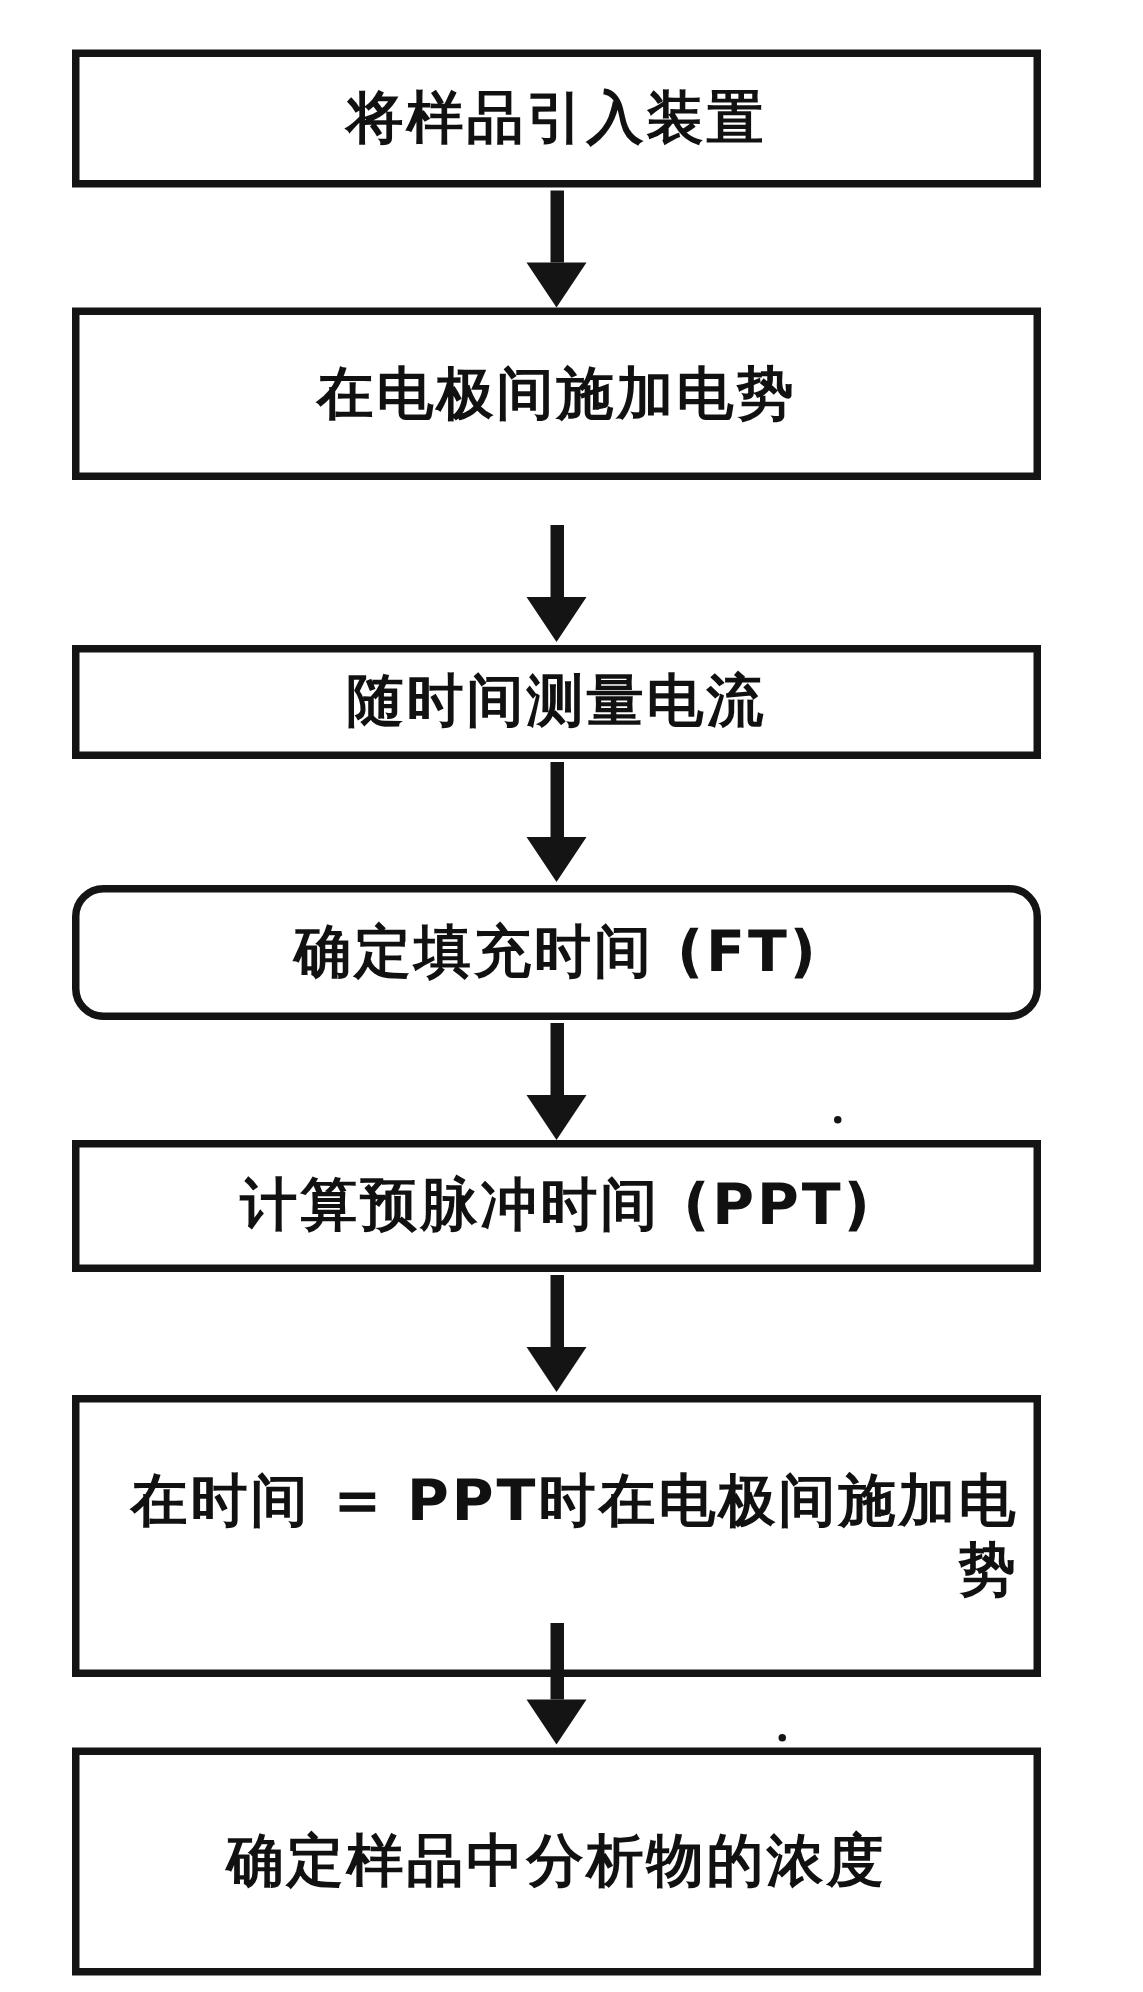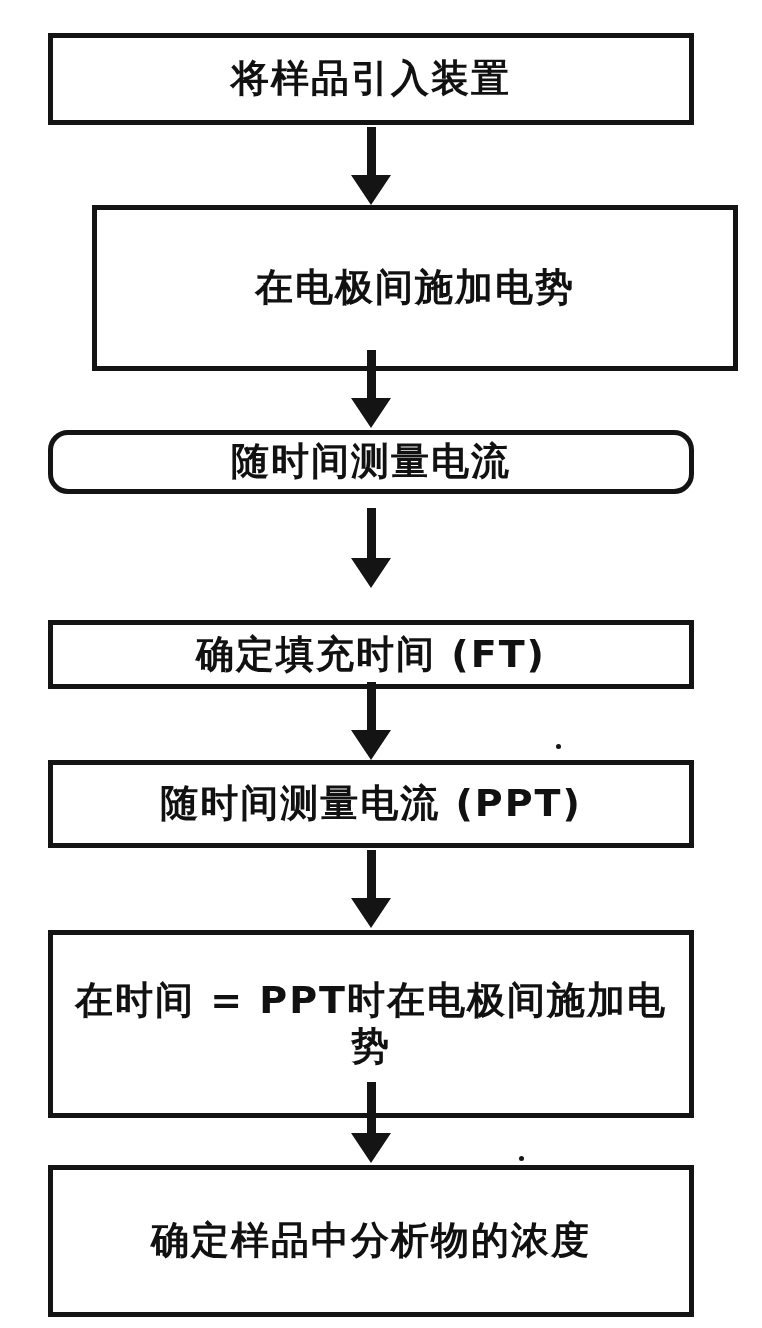--- a/index.html
+++ b/index.html
@@ -21,21 +21,21 @@
     width: 646px;
     box-sizing: border-box;
     border: 5px solid #141414;
     background: #ffffff;
     display: flex;
     align-items: center;
     justify-content: center;
   }
   .flow-box span {
     display: block;
-    text-align: center;
+    text-align: right;
     font-weight: bold;
     font-size: 38px;
     letter-spacing: 2px;
     color: #111111;
     padding: 0 10px;
     line-height: 1.2;
   }
   .flow-arrow {
     position: absolute;
     left: 48px;
@@ -71,49 +71,49 @@
 
   <div class="flow-box" style="top:33px; height:92px;">
     <span>将样品引入装置</span>
   </div>
 
   <div class="flow-arrow" style="top:127px; height:78px;">
     <div class="stem"></div>
     <div class="head"></div>
   </div>
 
-  <div class="flow-box" style="top:205px; height:166px;margin-left:44px;">
+  <div class="flow-box" style="top:205px; height:115px;">
     <span>在电极间施加电势</span>
   </div>
 
   <div class="flow-arrow" style="top:350px; height:78px;">
     <div class="stem"></div>
     <div class="head"></div>
   </div>
 
-  <div class="flow-box" style="top:430px; height:64px;border-radius:20px;">
+  <div class="flow-box" style="top:430px; height:76px;">
     <span>随时间测量电流</span>
   </div>
 
   <div class="flow-arrow" style="top:508px; height:80px;">
     <div class="stem"></div>
     <div class="head"></div>
   </div>
 
-  <div class="flow-box" style="top:620px; height:69px;">
+  <div class="flow-box" style="top:590px; height:90px;border-radius:21px;">
     <span>确定填充时间 (FT)</span>
   </div>
 
   <div class="flow-arrow" style="top:682px; height:78px;">
     <div class="stem"></div>
     <div class="head"></div>
   </div>
 
   <div class="flow-box" style="top:760px; height:88px;">
-    <span>随时间测量电流 (PPT)</span>
+    <span>计算预脉冲时间 (PPT)</span>
   </div>
 
   <div class="flow-arrow" style="top:850px; height:78px;">
     <div class="stem"></div>
     <div class="head"></div>
   </div>
 
   <div class="flow-box" style="top:930px; height:188px;">
     <span>在时间 = PPT时在电极间施加电势</span>
   </div>

